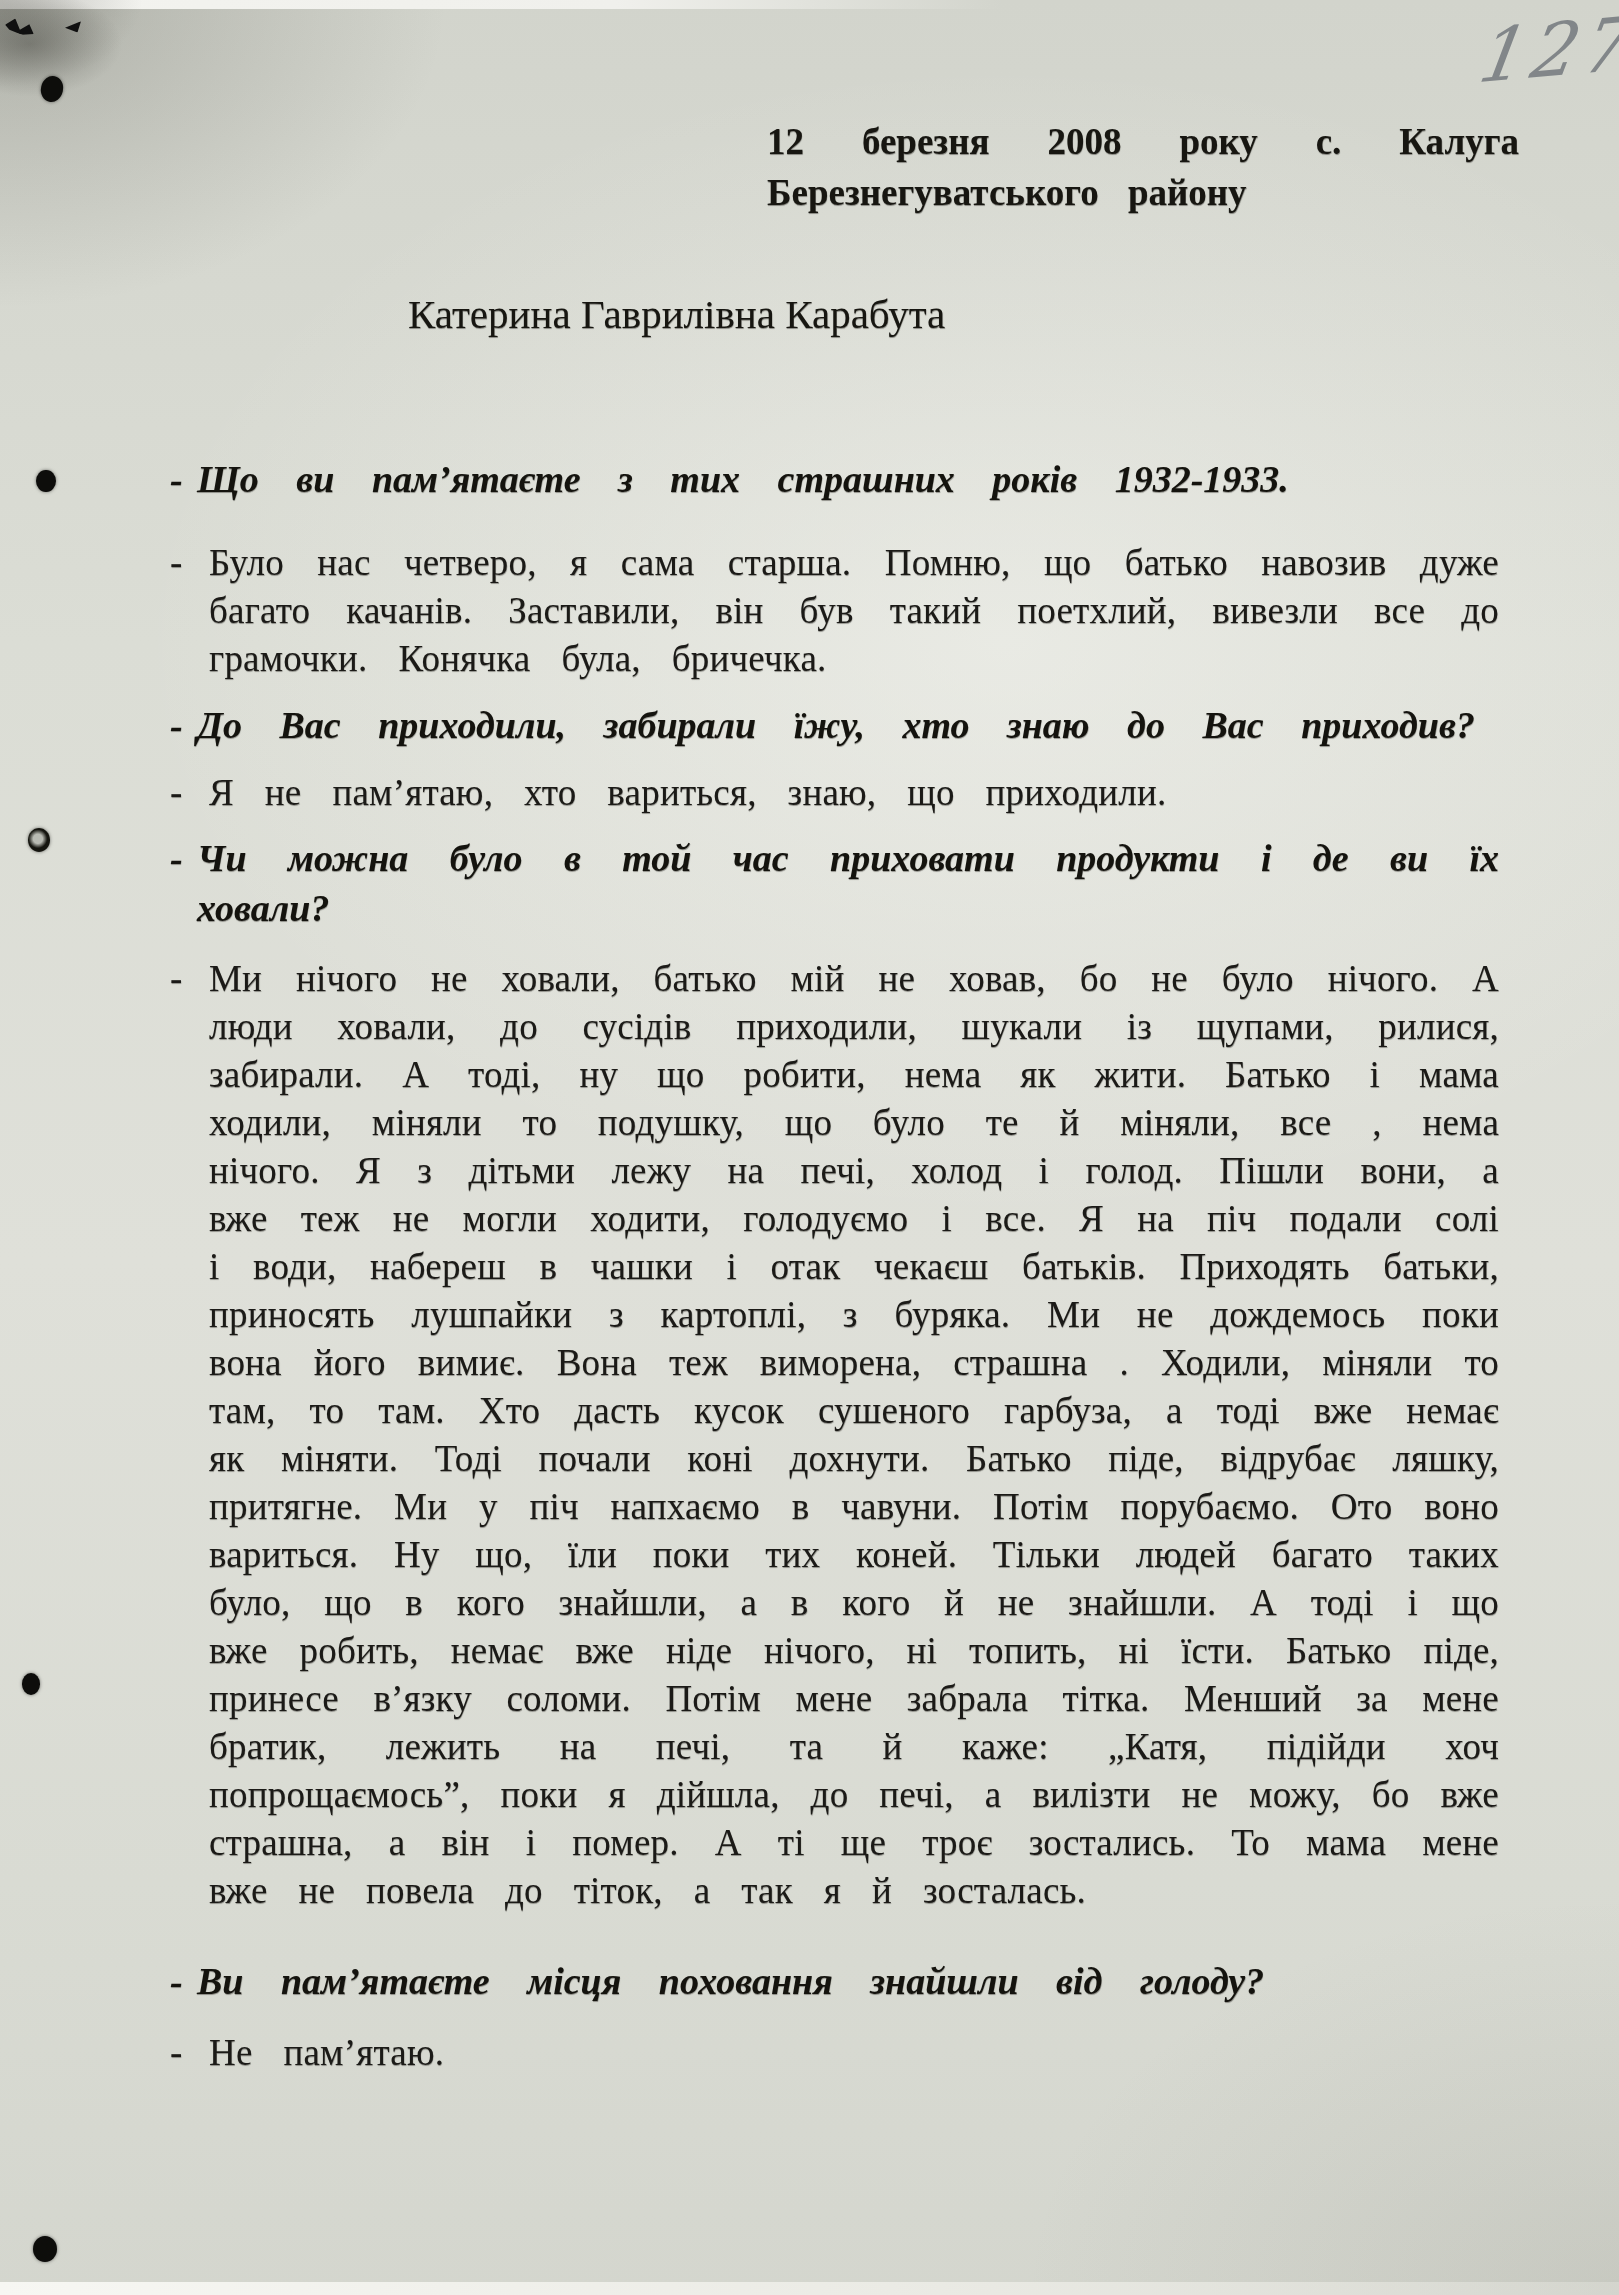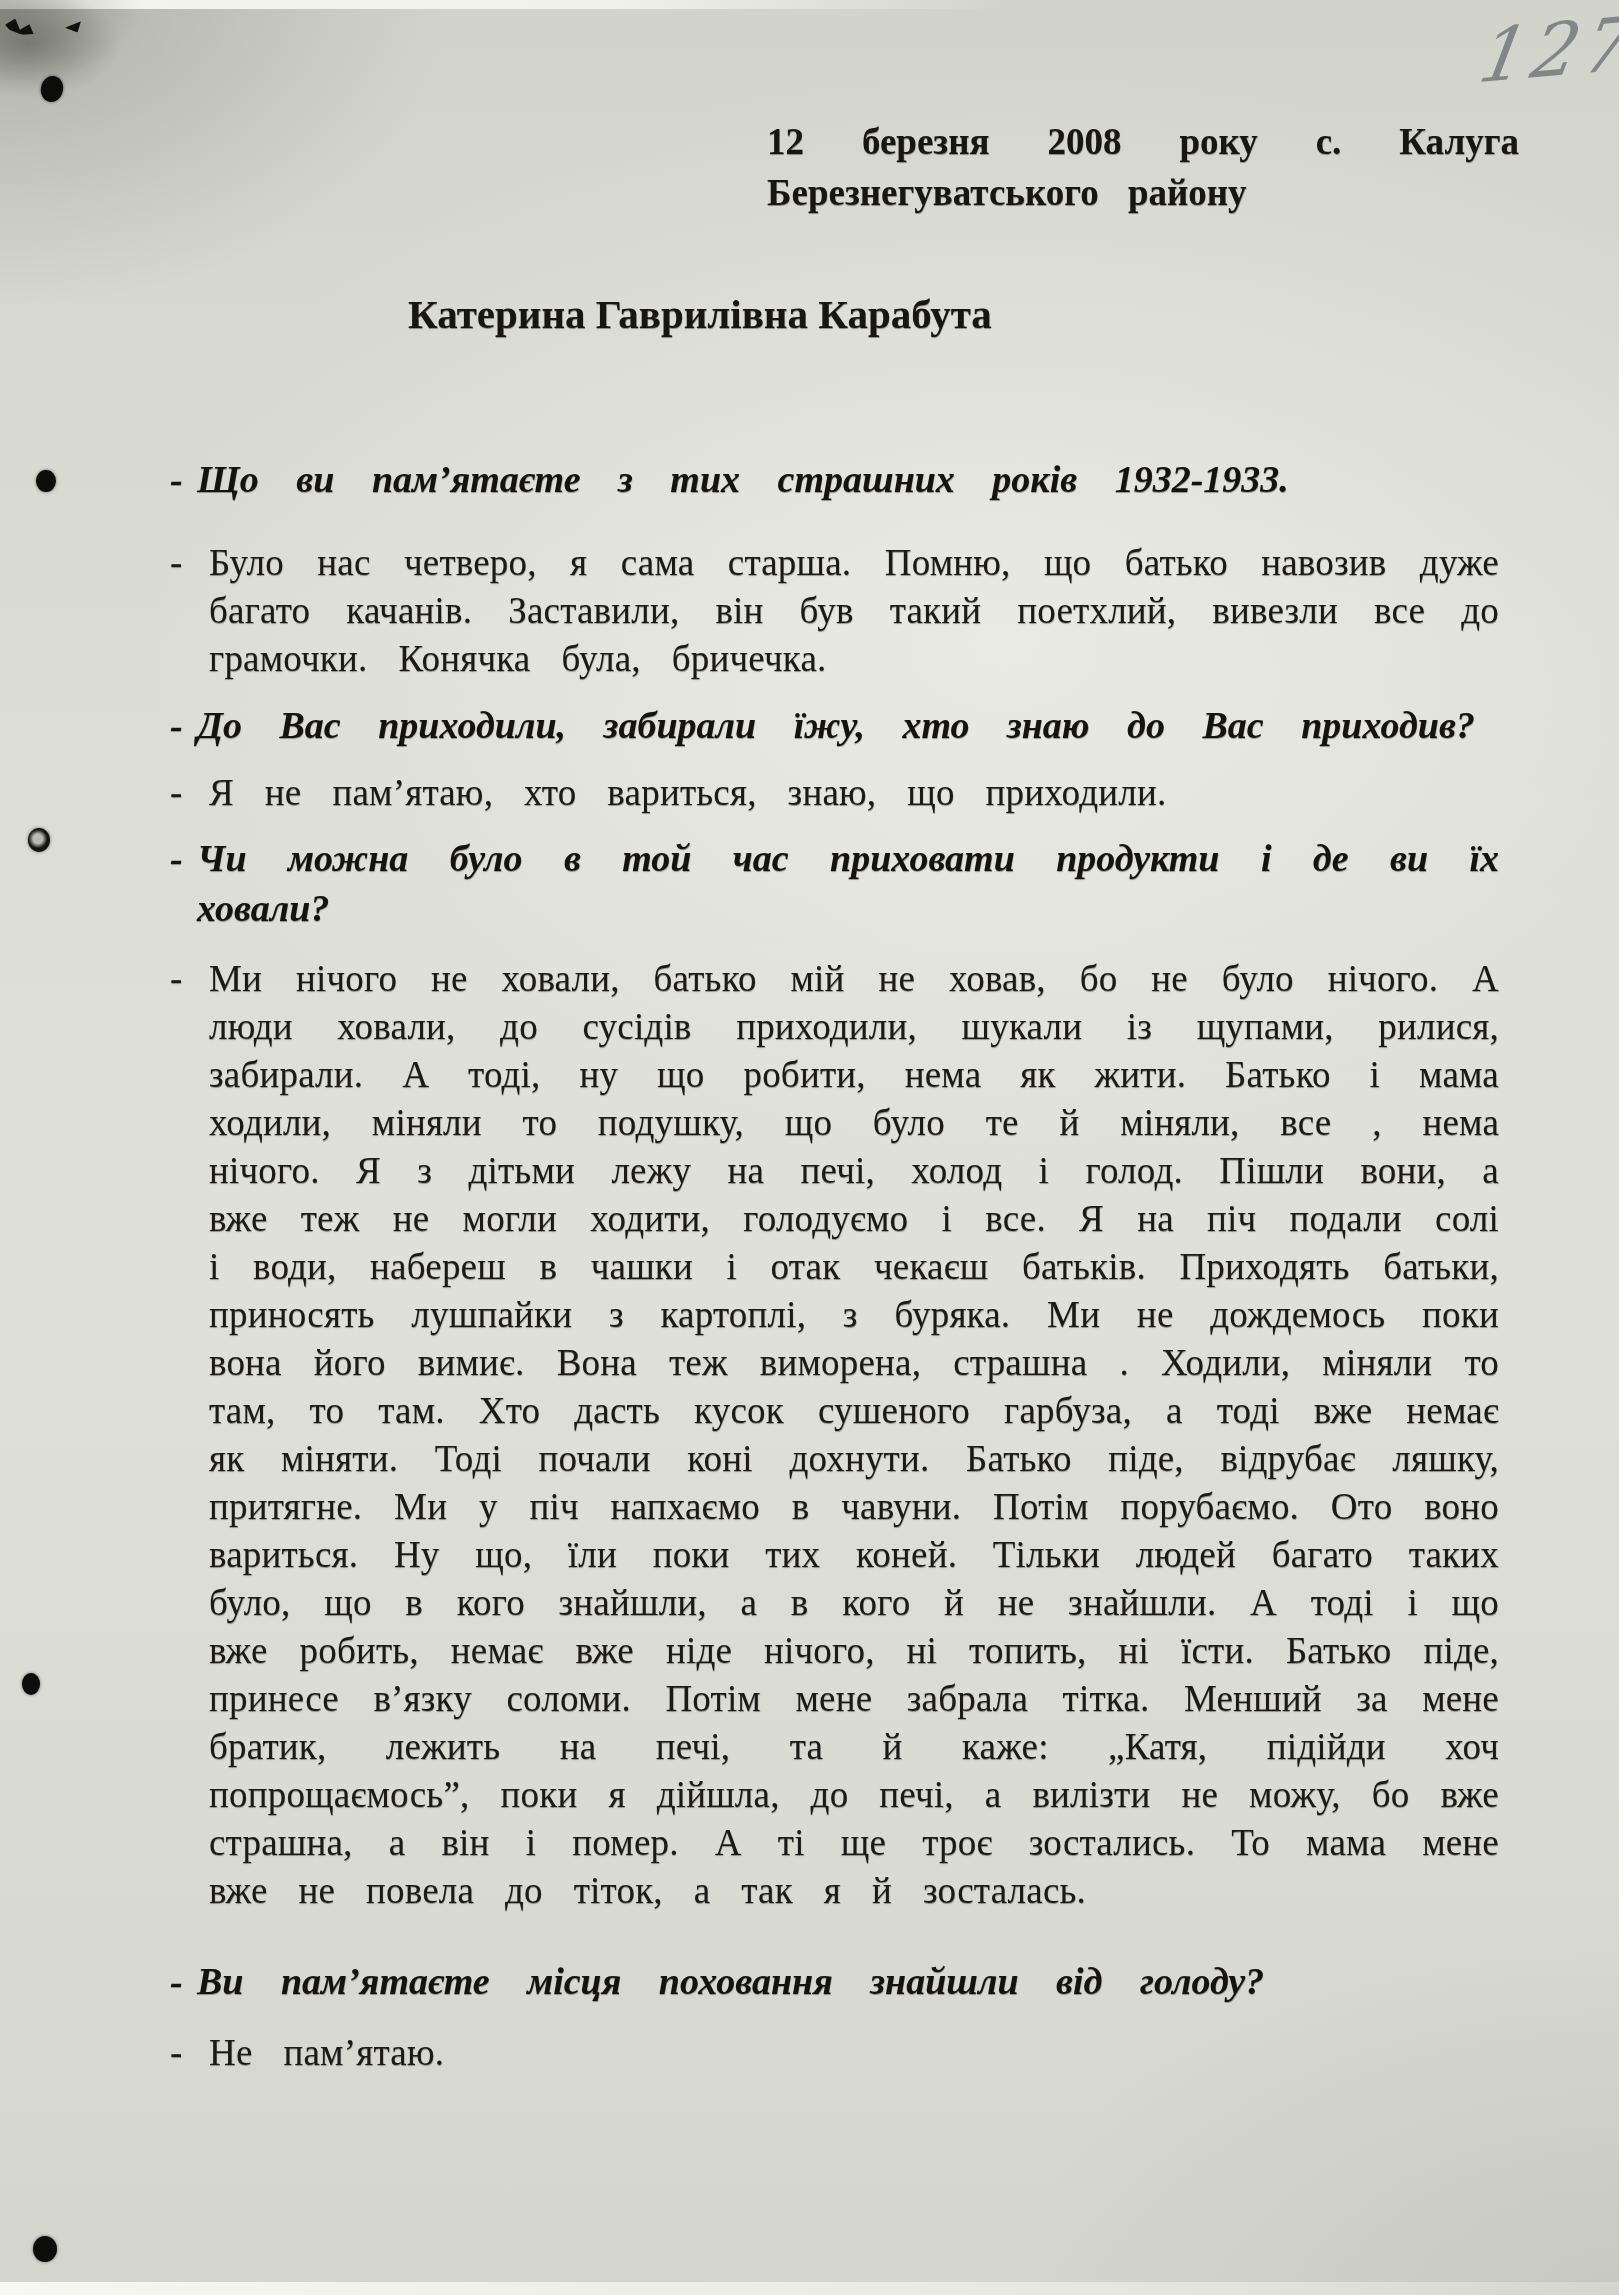--- a/index.html
+++ b/index.html
@@ -48,21 +48,21 @@
   .doc-header{
     position:absolute;left:755px;top:116px;width:752px;
     font-weight:bold;font-size:37px;line-height:51px;
     text-align:justify;word-spacing:20px;color:#171611;
     text-shadow:0.3px 0.6px 0.7px rgba(40,38,34,0.45);
     margin-left:12px;
   }
   
   .doc-title{
     position:absolute;left:408px;top:290px;
-    font-weight:bold;font-size:41px;color:#171611;
+    font-weight:normal;font-size:41px;color:#171611;
     text-shadow:0.3px 0.6px 0.7px rgba(40,38,34,0.45);
     text-align:right;
   }
   
   .qa-list{position:absolute;left:170px;top:454px;right:121px;}
   .qa-item{position:relative;padding-left:27px;}
   .qa-item .marker{position:absolute;left:0;top:0;}
   .qa-item p{margin:0;text-align:justify;}
   .q{font-weight:bold;font-style:italic;font-size:38px;line-height:50px;color:#14130e;}
   .q p{word-spacing:28px;}

